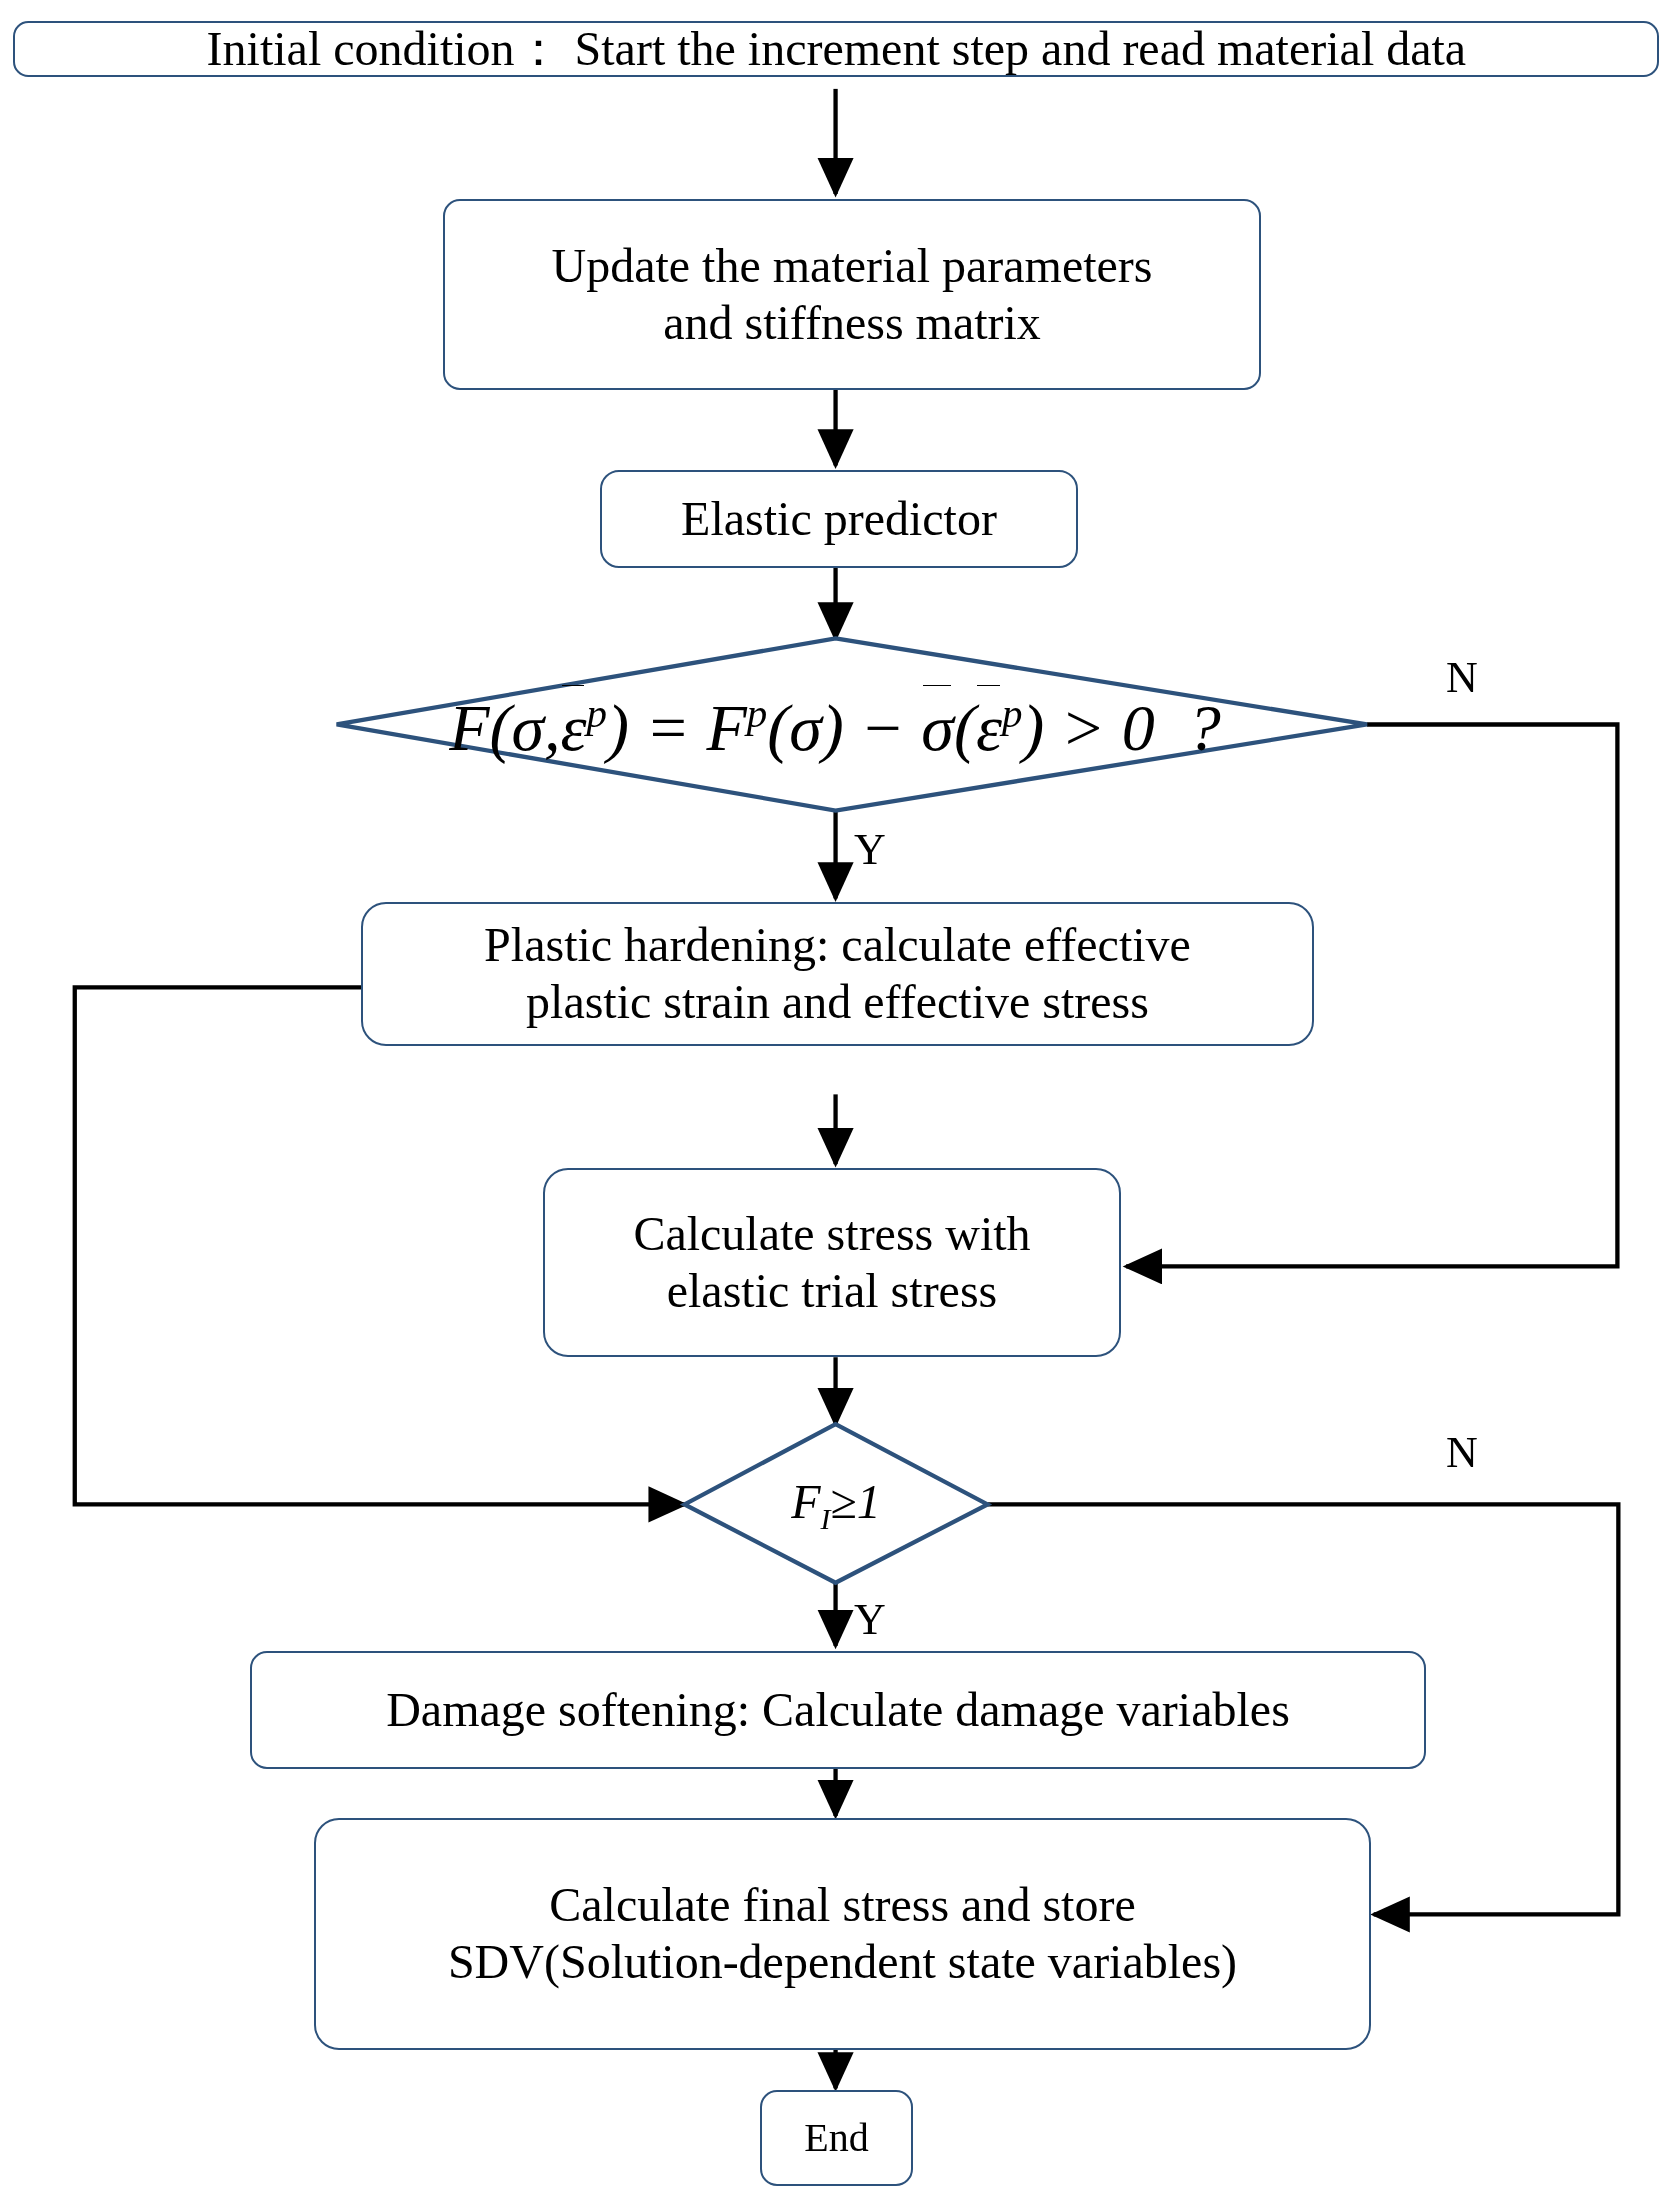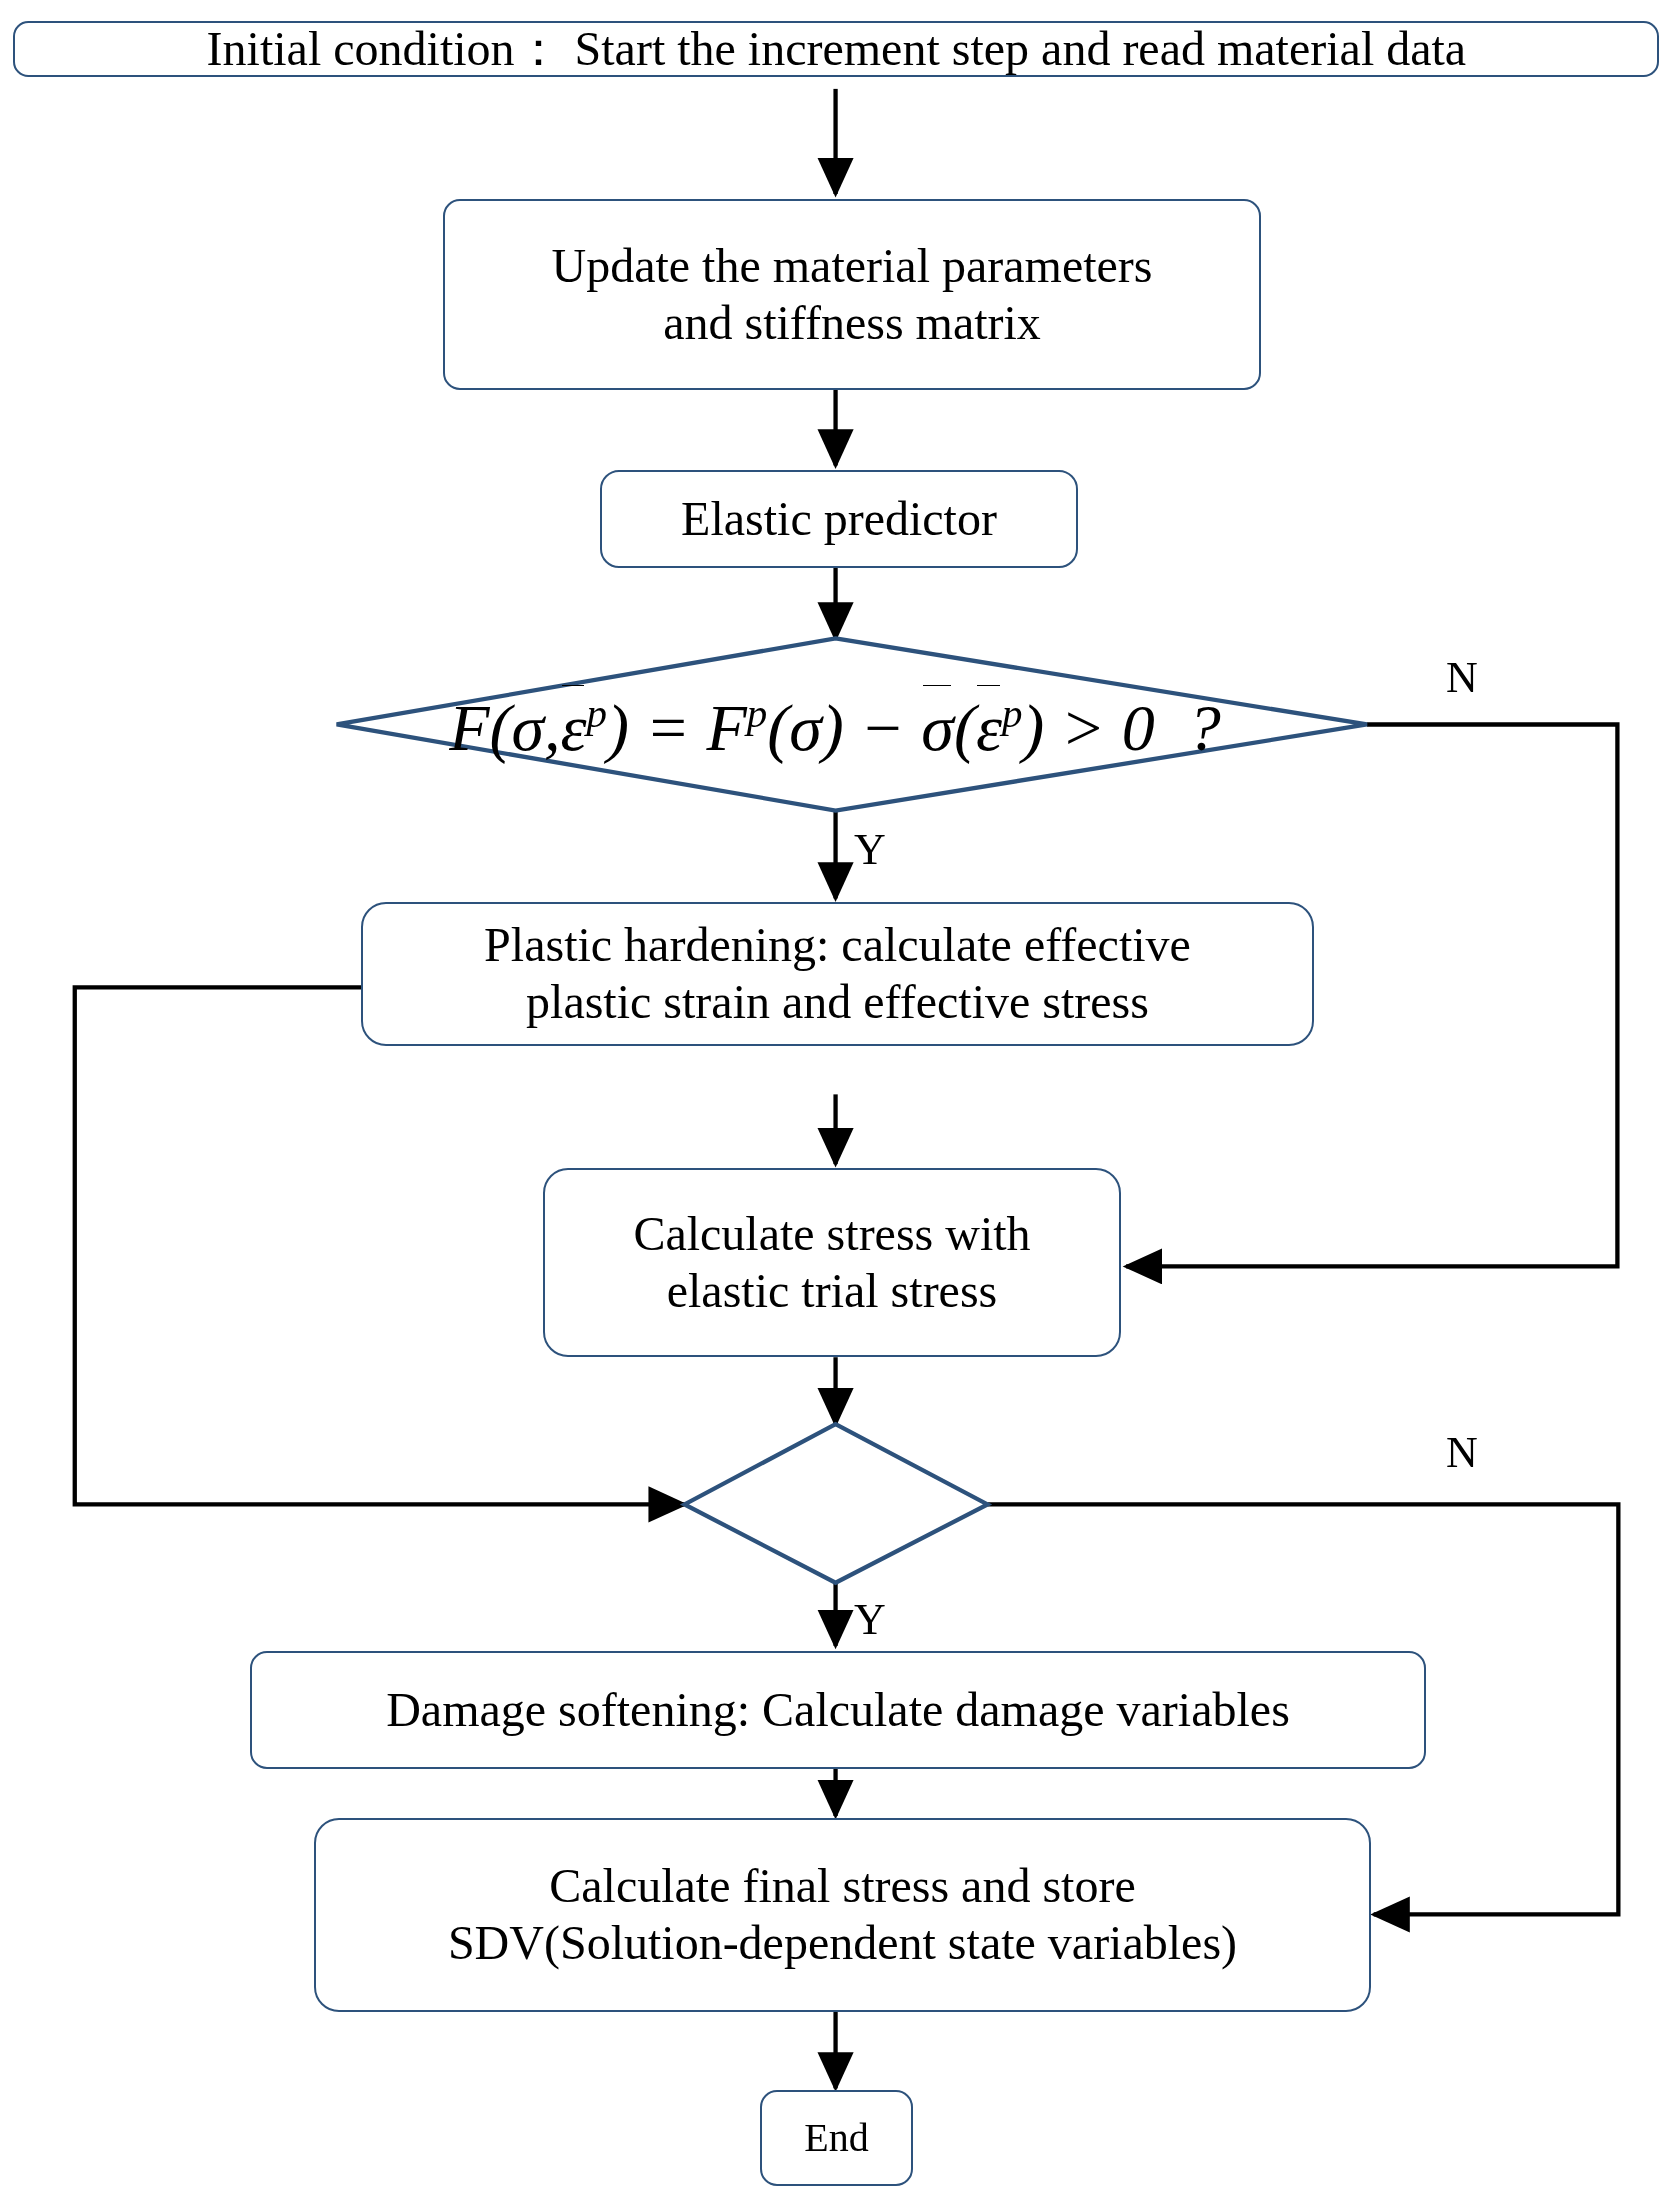--- a/index.html
+++ b/index.html
@@ -120,32 +120,35 @@
   <div class="node" style="left:600px; top:470px; width:478px; height:98px; font-size:48px; border-radius:19px;">Elastic predictor</div>
 
   <div class="node" style="left:361px; top:902px; width:953px; height:144px; font-size:48px;">Plastic hardening: calculate effective
 plastic strain and effective stress</div>
 
   <div class="node" style="left:543px; top:1168px; width:578px; height:189px; font-size:48px;">Calculate stress with
 elastic trial stress</div>
 
   <div class="node" style="left:250px; top:1651px; width:1176px; height:118px; font-size:48px; border-radius:17px;">Damage softening: Calculate damage variables</div>
 
-  <div class="node" style="left:314px; top:1818px; width:1057px; height:194px; font-size:48px;">Calculate final stress and store
+  <div class="node" style="left:314px; top:1818px; width:1057px; height:232px; font-size:48px;">Calculate final stress and store
 SDV(Solution-dependent state variables)</div>
 
   <div class="node" style="left:760px; top:2090px; width:153px; height:96px; font-size:40px; border-radius:17px;">End</div>
 
   <div class="diamond-text" style="left:320px; top:690px; width:1030px; font-size:66px;">
     <span class="ital">F</span>(<span class="ital">σ</span>,<span class="ovb ital">ε</span><sup class="ital">p</sup>)
     = <span class="ital">F</span><sup class="ital">p</sup>(<span class="ital">σ</span>) −
     <span class="ovb ital">σ</span>(<span class="ovb ital">ε</span><sup class="ital">p</sup>)
     &gt; 0&nbsp;&nbsp;?
   </div>
 
+  <div class="diamond-text" style="left:684px; top:1474px; width:304px; font-size:48px;">
+    <span class="ital">F</span><sub class="ital">I</sub><span class="ital">≥1</span>
+  </div>
 
   <div class="edge-label" style="left:854px; top:828px;">Y</div>
 
   <div class="edge-label" style="left:1446px; top:656px;">N</div>
 
   <div class="edge-label" style="left:854px; top:1598px;">Y</div>
 
   <div class="edge-label" style="left:1446px; top:1431px;">N</div>
 
 </div>

